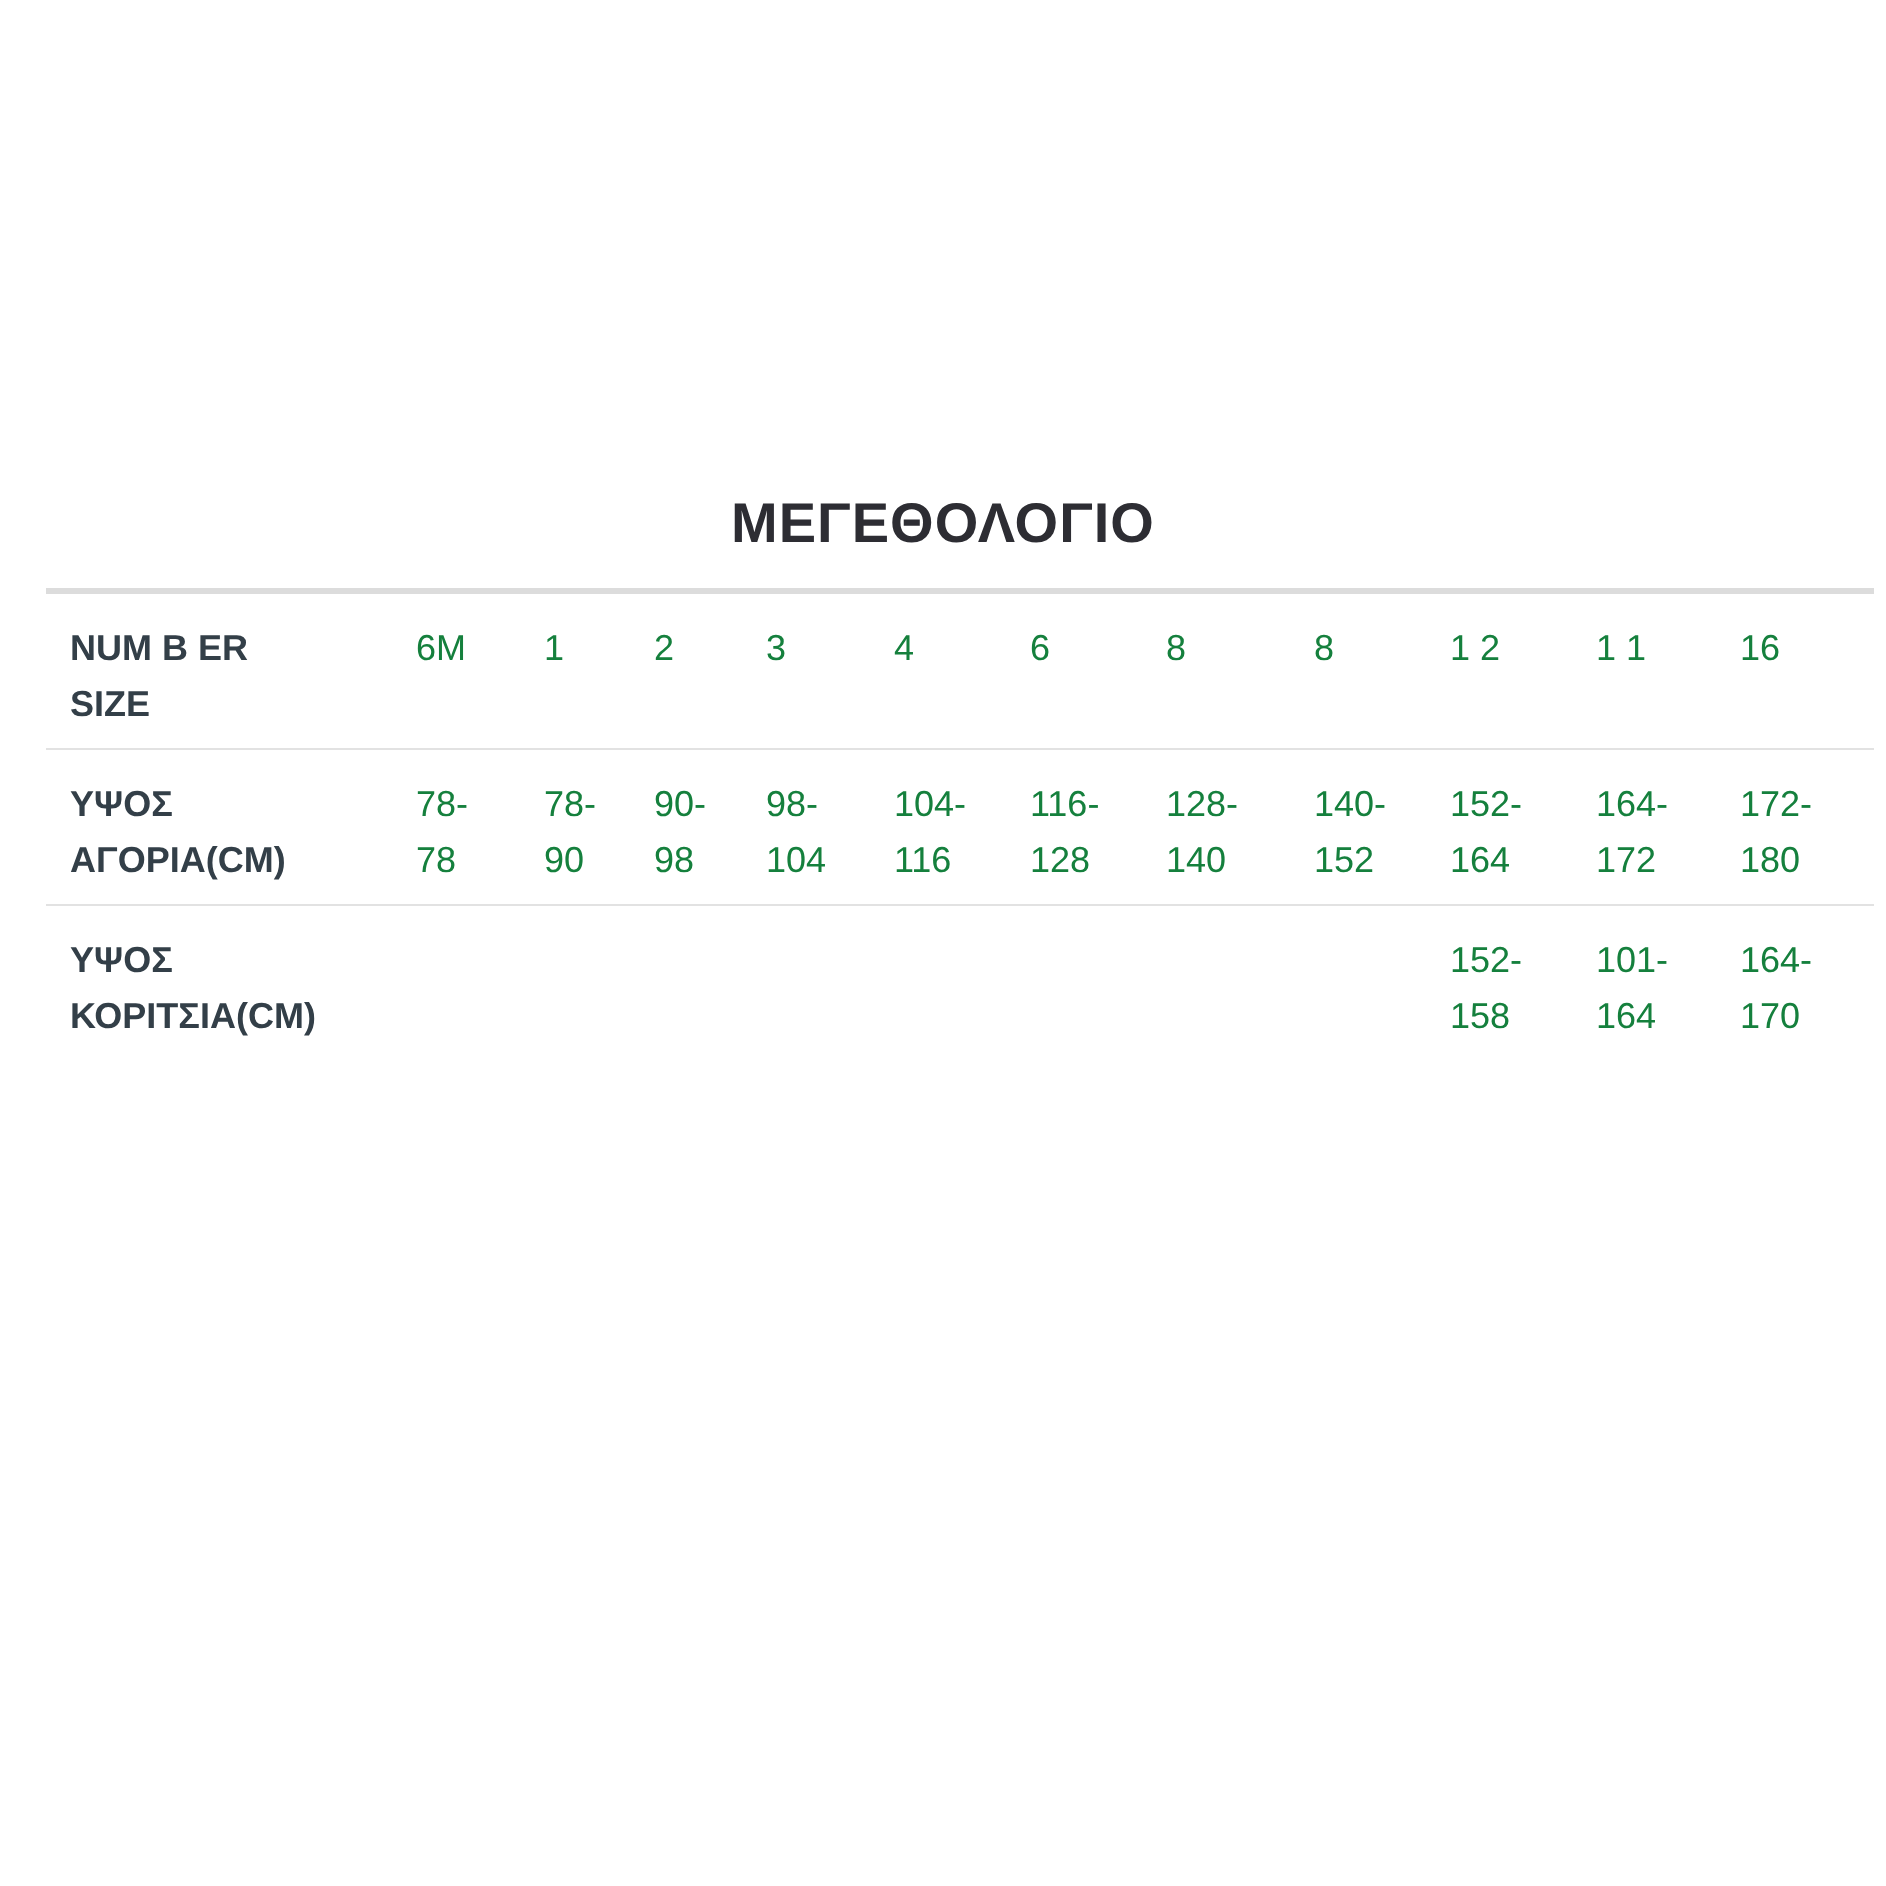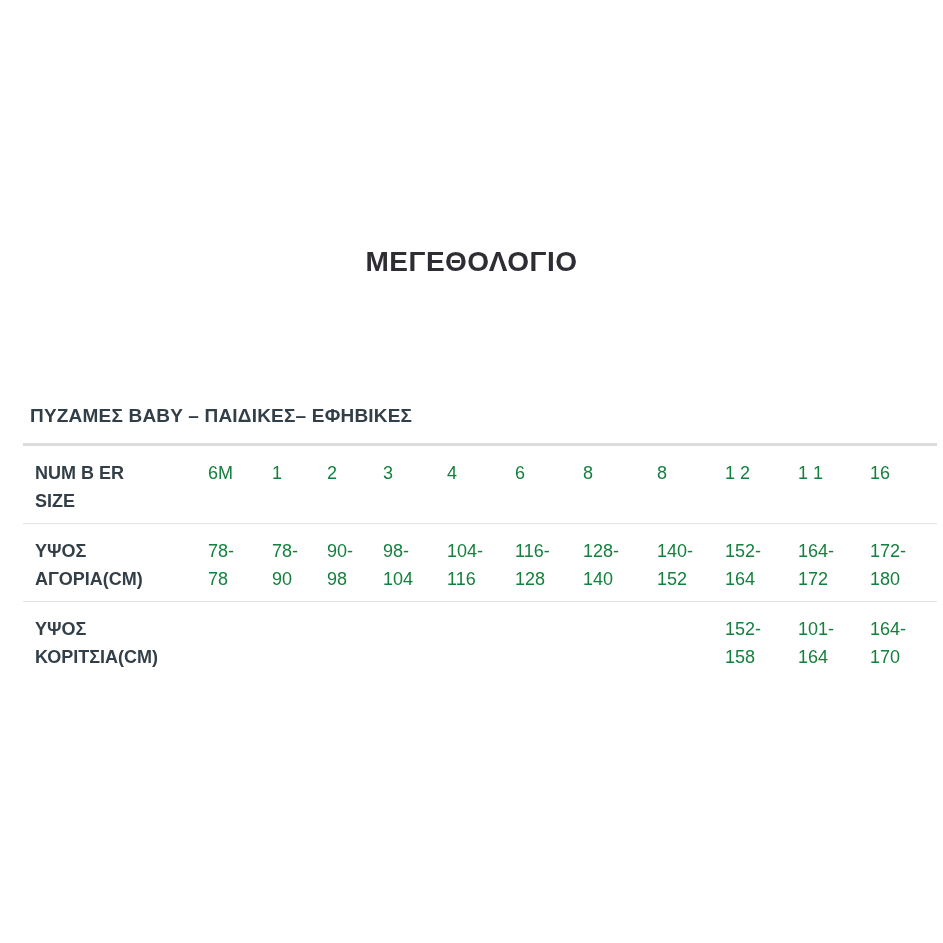--- a/index.html
+++ b/index.html
@@ -68,21 +68,20 @@
   tr.row-next th, tr.row-next td {
     border-top: 1px solid #e2e2e2;
   }
 </style>
 </head>
 <body>
 
 <div class="page">
   <h1 class="page-title">ΜΕΓΕΘΟΛΟΓΙΟ</h1>
   <div class="content">
-    <h2 class="section-heading">ΠΥΖΑΜΕΣ BABY – ΠΑΙΔΙΚΕΣ– ΕΦΗΒΙΚΕΣ</h2>
     <table class="size-chart">
       <colgroup>
         <col style="width:185px">
           <col style="width:64px">
           <col style="width:55px">
           <col style="width:56px">
         <col style="width:64px">
           <col style="width:68px">
           <col style="width:68px">
           <col style="width:74px">

